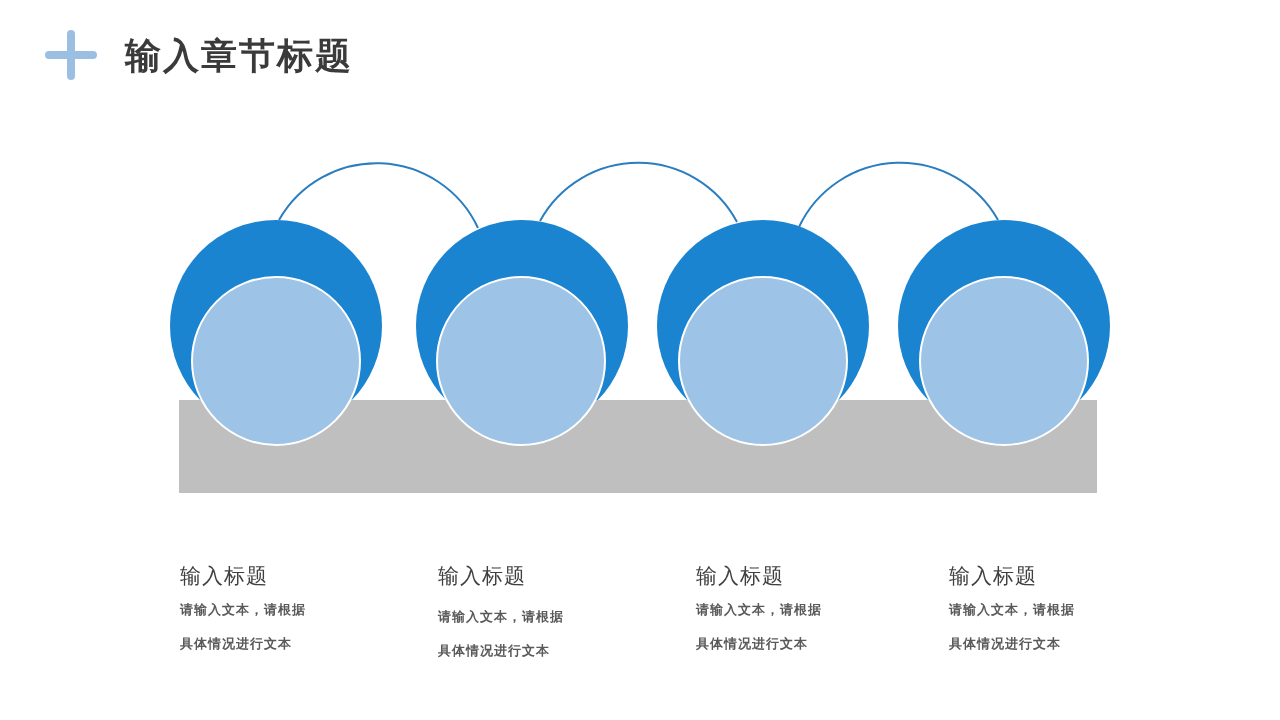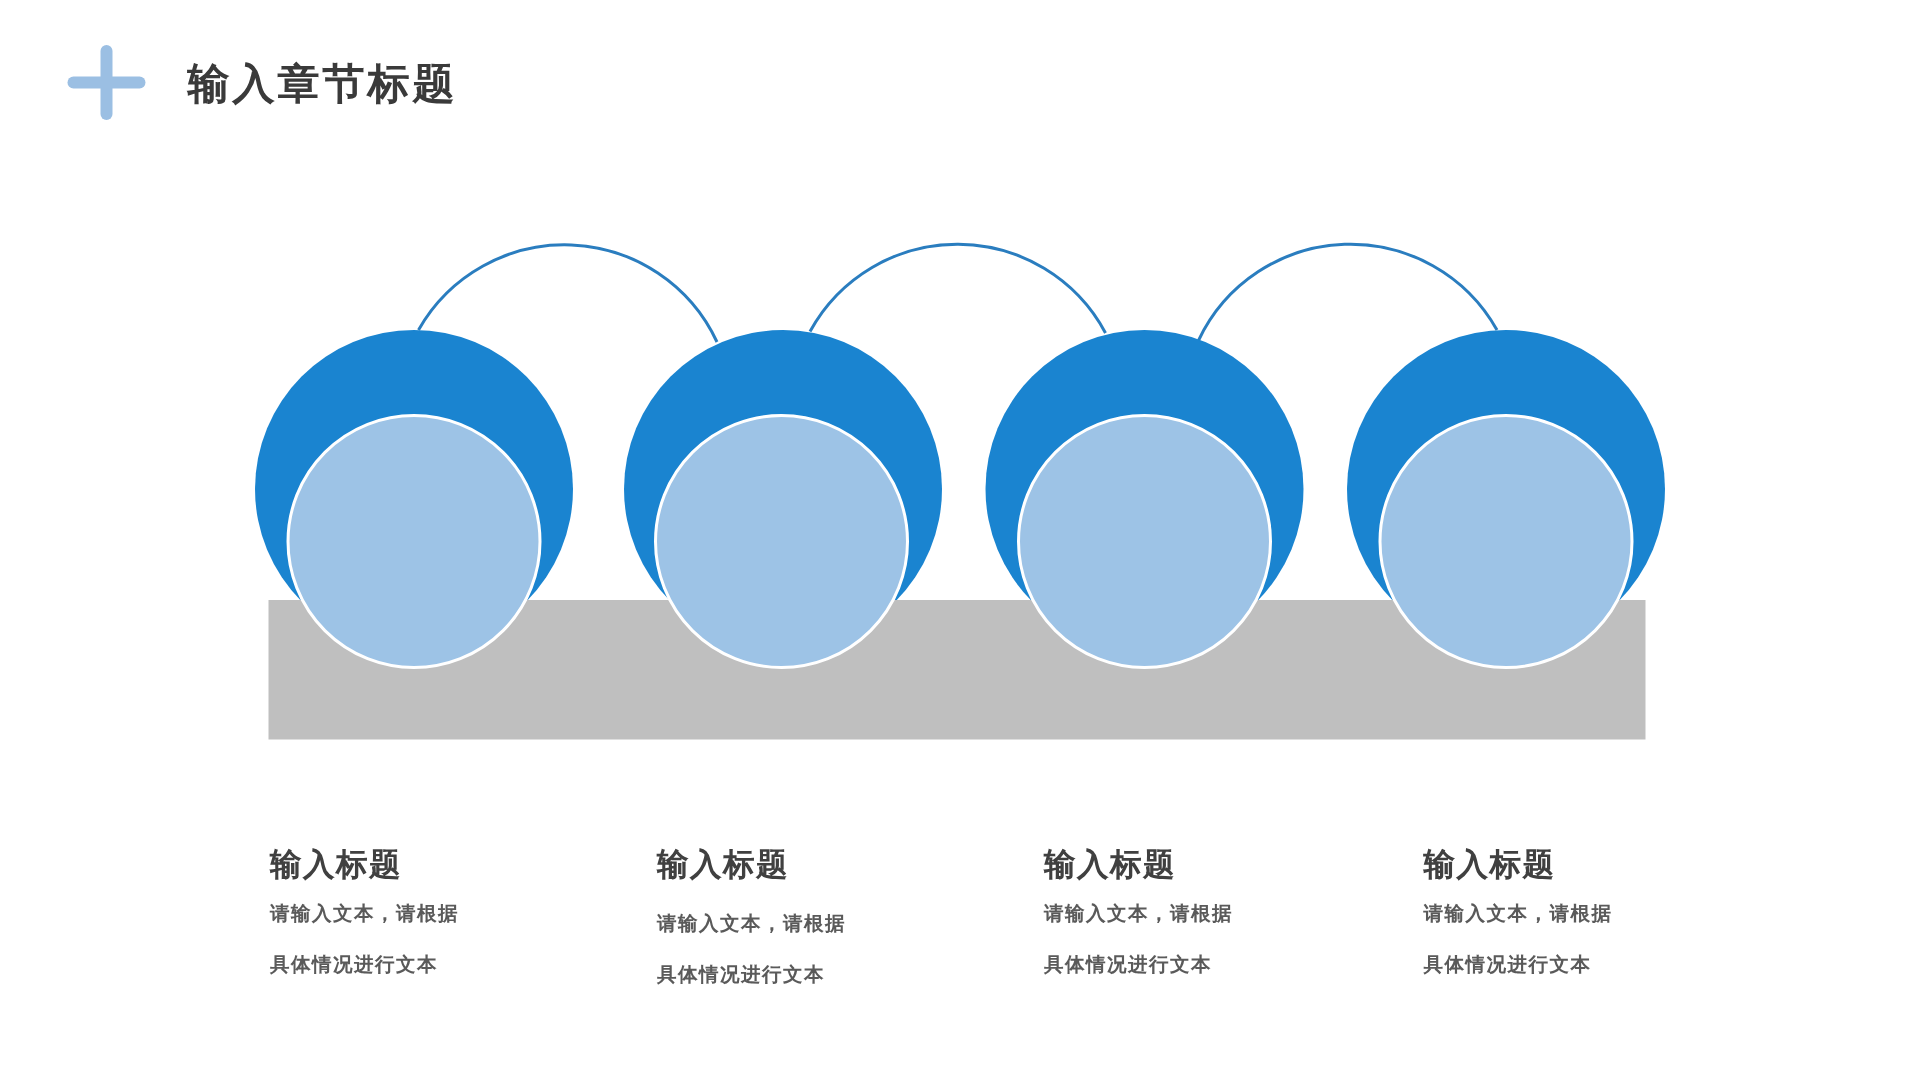--- a/index.html
+++ b/index.html
@@ -1,23 +1,23 @@
 <!DOCTYPE html>
 <html><head>
 <meta charset="utf-8">
 <style>
   html, body { margin:0; padding:0; background:#ffffff; }
   body { width:1280px; height:720px; position:relative; overflow:hidden; font-family:"DejaVu Sans", "Liberation Sans", sans-serif; }
   .plus { position:absolute; left:45px; top:30px; width:52px; height:50px; }
   .plus .h { position:absolute; left:0; top:21px; width:52px; height:8px; background:#9bbfe3; border-radius:4px; }
   .plus .v { position:absolute; left:22px; top:0; width:8px; height:50px; background:#9bbfe3; border-radius:4px; }
-  .page-title { position:absolute; left:125px; top:32px; font-size:28px; font-weight:bold; color:#3a3a3a; letter-spacing:2px; line-height:48px; }
+  .page-title { position:absolute; left:125px; top:32px; font-size:36px; font-weight:bold; color:#3a3a3a; letter-spacing:2px; line-height:48px; }
   svg.diagram { position:absolute; left:0; top:0; }
   .card { position:absolute; width:240px; }
-  .card .t { font-size:21px; font-weight:bold; color:#404040; line-height:30px; letter-spacing:1px; }
+  .card .t { font-size:21px; font-weight:normal; color:#404040; line-height:30px; letter-spacing:1px; }
   .card .d { font-size:13px; font-weight:bold; color:#5a5a5a; line-height:34px; letter-spacing:1px; }
 </style>
 </head>
 <body>
 
 <div class="plus">
   <div class="h"></div>
     <div class="v"></div>
 </div>
 <div class="page-title">输入章节标题</div>

